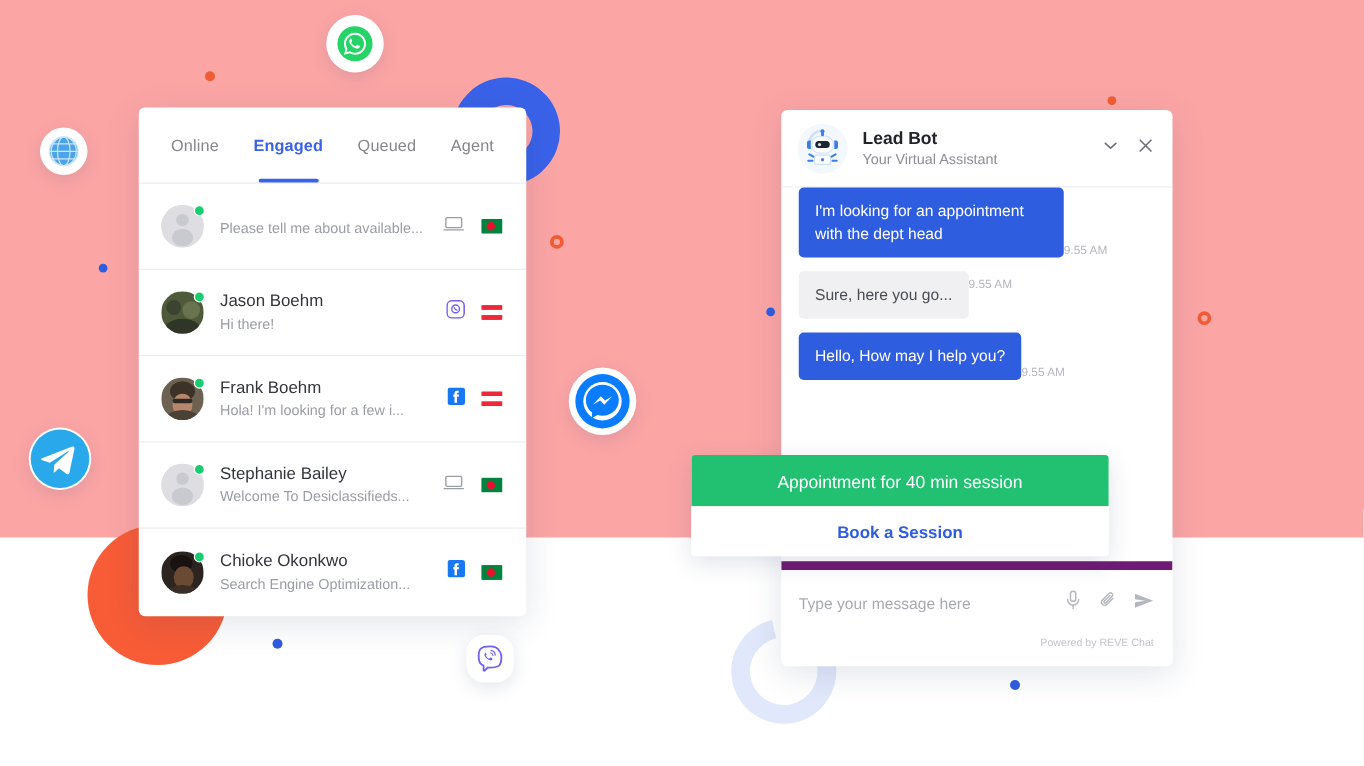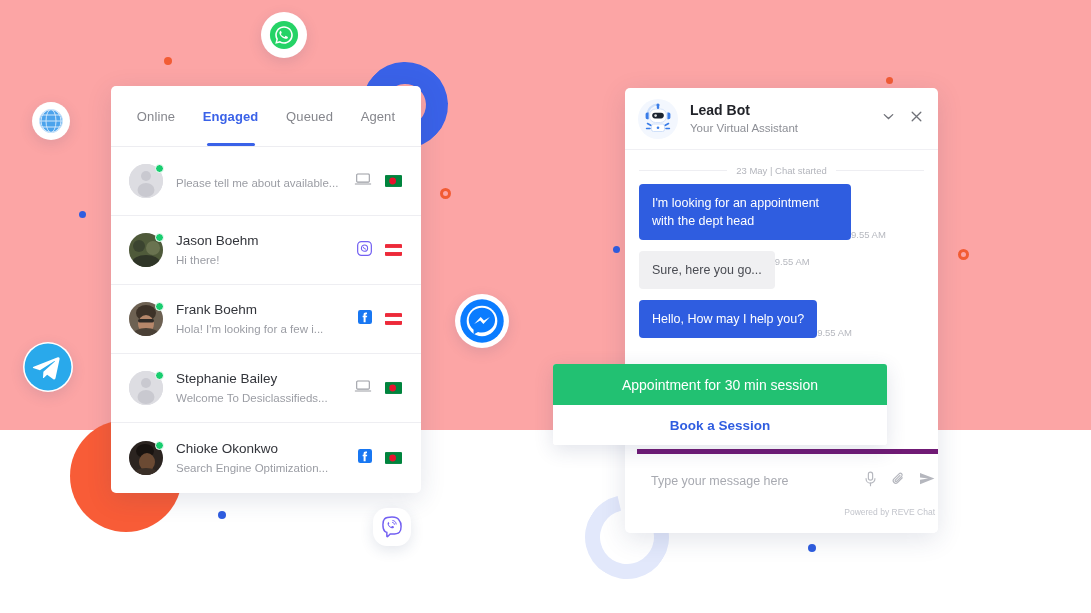--- a/index.html
+++ b/index.html
@@ -178,23 +178,23 @@
     display: flex; align-items: center; justify-content: center;
   }
   .appt-action {
     height: 40px; background: #fff;
     color: #2f5de0; font-size: 13.5px; font-weight: bold;
     display: flex; align-items: center; justify-content: center;
     cursor: pointer;
   }
 
   .bot-footer {
-    position: absolute; left: 12px; bottom: 0; width: 100%;
+    position: absolute; left: 0; bottom: 0; width: 100%;
     height: 84px;
-    border-top: 5px solid #701a75;
+    border-top: 7px solid #701a75;
     background: #fff;
     padding: 0 14px;
   }
   .input-line { display: flex; align-items: center; height: 53px; }
   .msg-input {
     flex: 1 1 auto; border: none; outline: none;
     font-size: 12.5px; color: #3b3d44;
     font-family: "Liberation Sans", sans-serif;
     background: transparent;
   }
@@ -482,25 +482,20 @@
         <span class="hdr-btn">
           <svg width="15" height="15" viewBox="0 0 16 16" fill="none" stroke="#6f7178" stroke-width="1.4" stroke-linecap="round">
             <path d="M3.4 3.4l9.2 9.2M12.6 3.4l-9.2 9.2"></path>
           </svg>
         </span>
       </div>
     </div>
 
     <div class="bot-body">
 
-      <div class="date-sep">
-        <span class="line"></span>
-        <span class="txt">23 May | Chat started</span>
-        <span class="line"></span>
-      </div>
 
       <div class="msg-row out">
         <div class="bubble out">I'm looking for an appointment with the dept head</div>
         <div class="stamp">9.55 AM</div>
       </div>
 
       <div class="m-gap"></div>
 
       <div class="msg-row in">
         <div class="bubble in">Sure, here you go...</div>
@@ -536,17 +531,17 @@
               <path d="M1 2.2l15.4 5.9L1 14V9.4l8.8-1.3L1 6.8z" fill="#b5b7be"></path>
             </svg>
           </span>
         </div>
       </div>
       <div class="powered">Powered by REVE Chat</div>
     </div>
   </div>
 
   <div class="appt-card">
-    <div class="appt-head">Appointment for 30 min session</div>
+    <div class="appt-head">Appointment for 40 min session</div>
     <div class="appt-action">Book a Session</div>
   </div>
 
 </div>
 
 </body></html>

